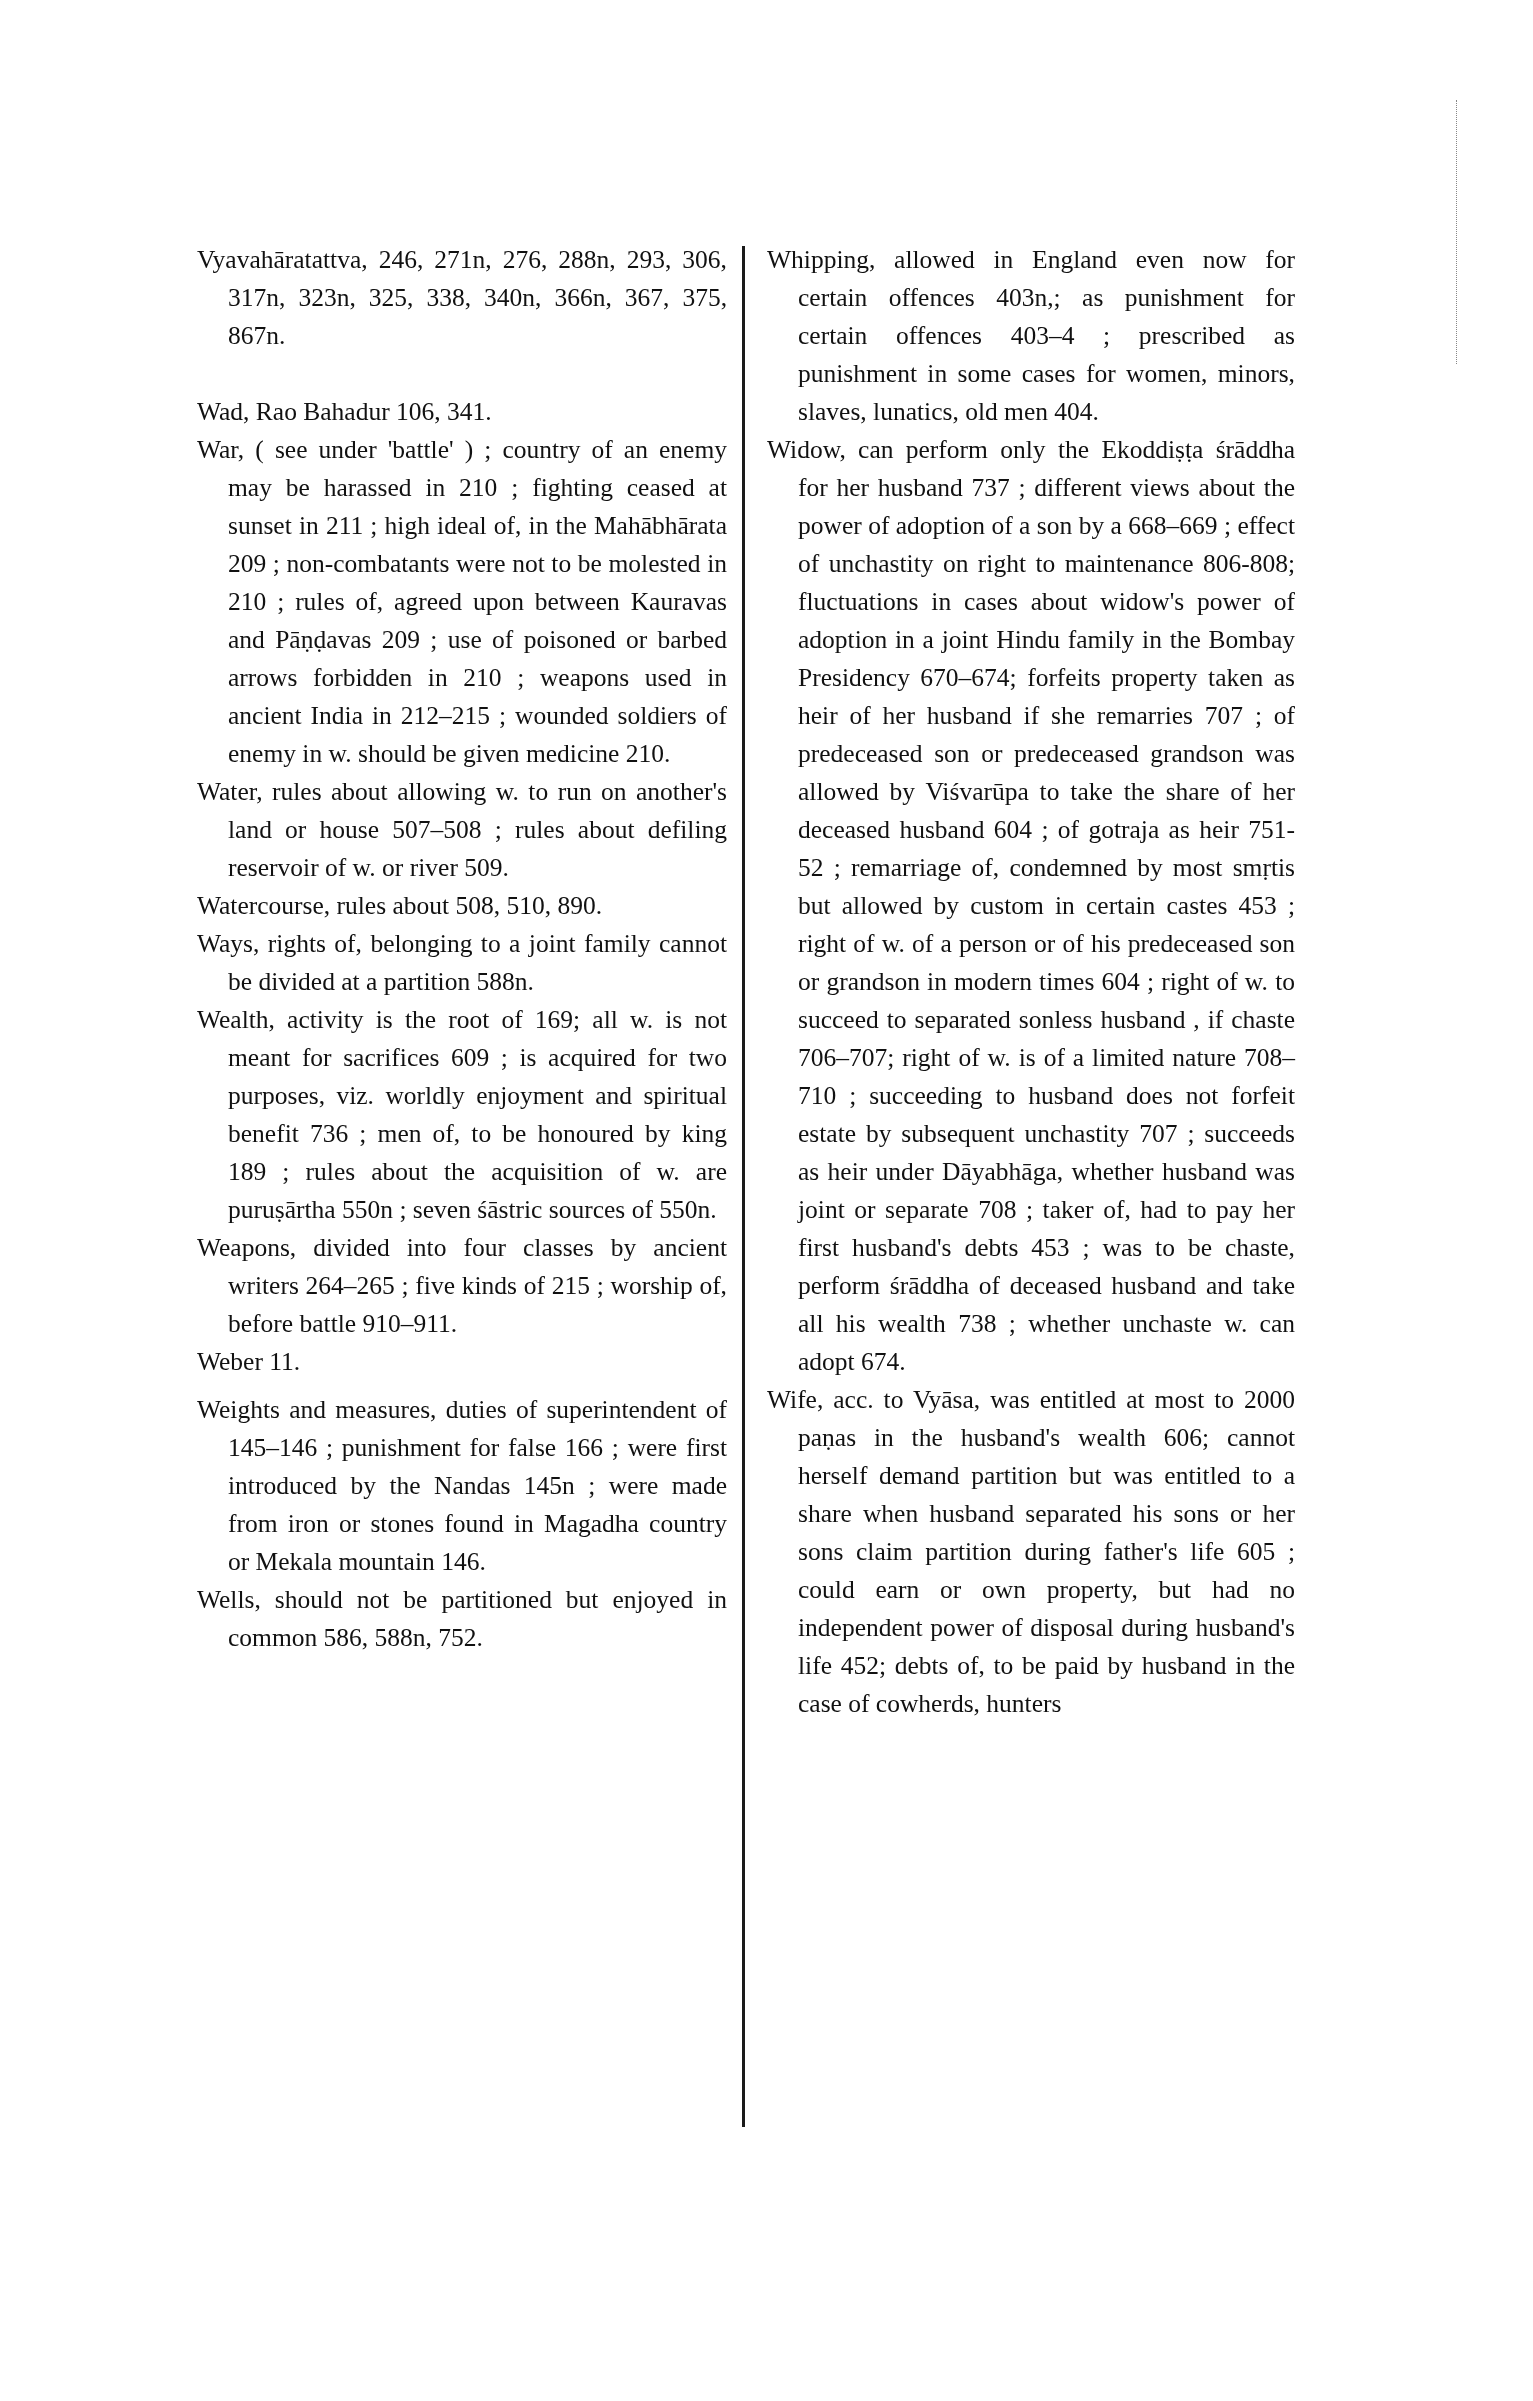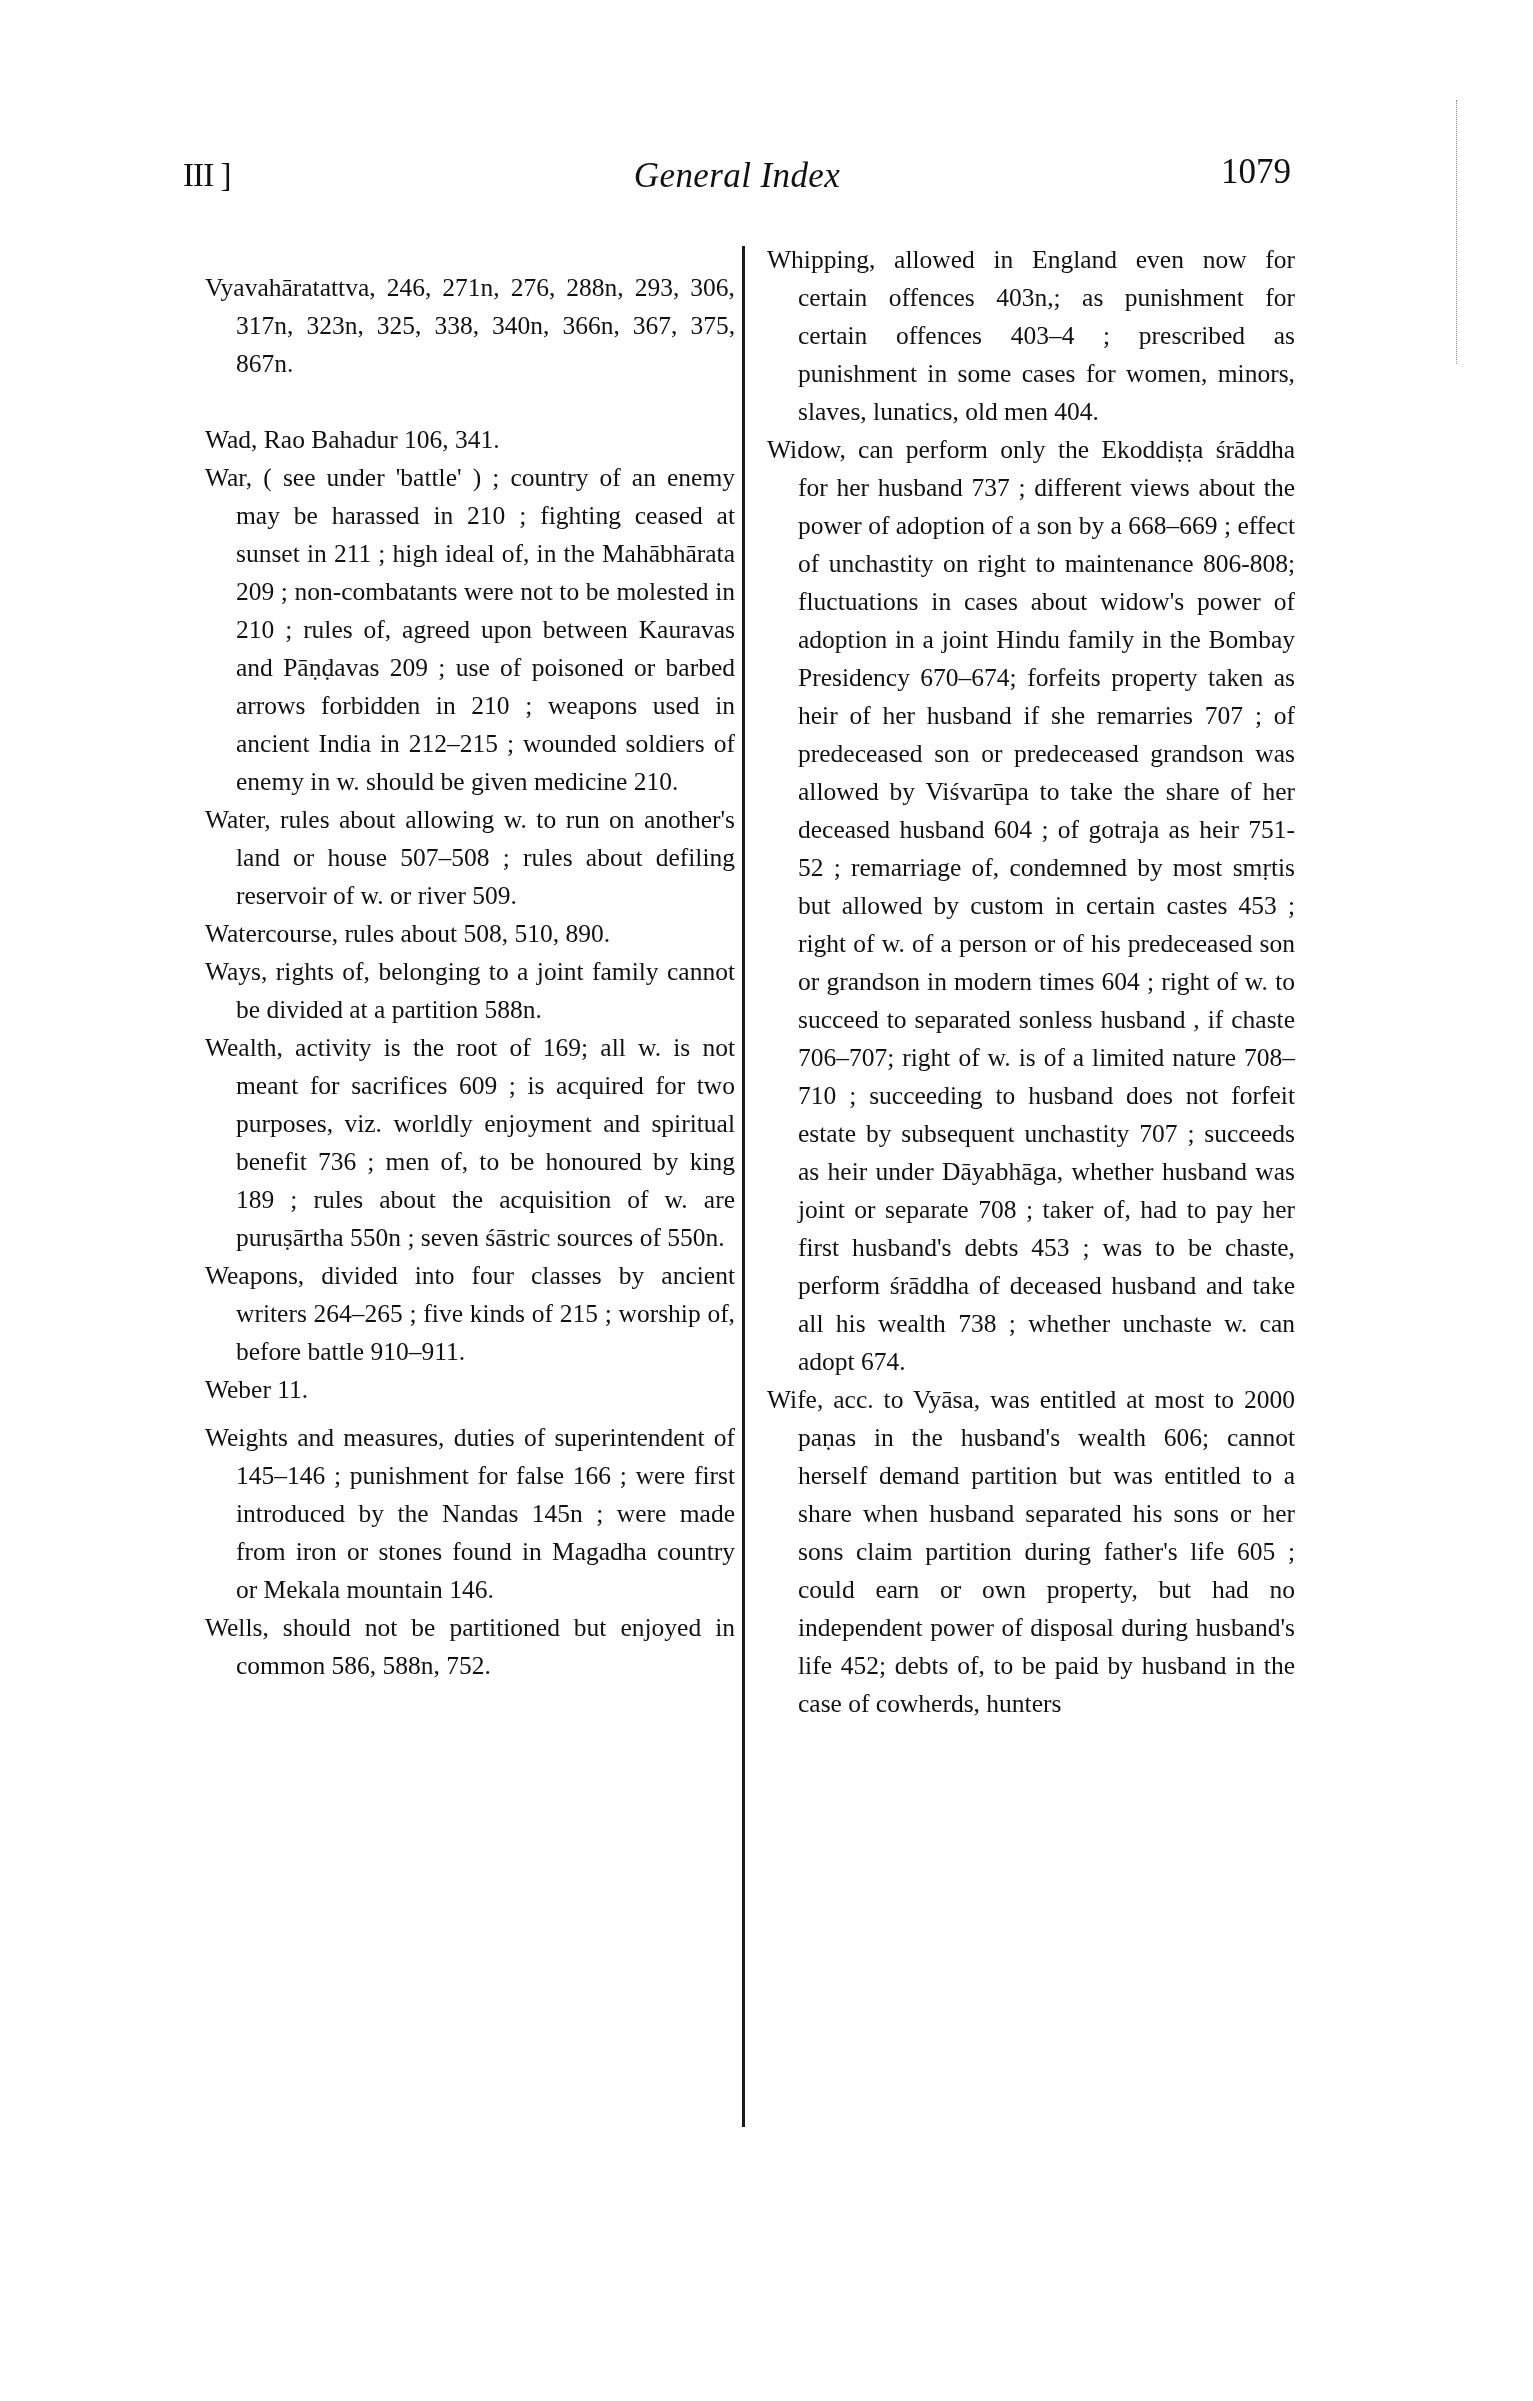--- a/index.html
+++ b/index.html
@@ -48,21 +48,21 @@
       font-size: 35px;
     }
     .column {
       position: absolute;
       top: 241px;
       font-family: "Liberation Serif", "DejaVu Serif", serif;
       font-size: 25.5px;
       line-height: 38px;
       text-align: justify;
     }
-    .col-left { left: 205px; width: 530px; margin-top: 28px; }
+    .col-left { left: 197px; width: 530px; }
     .col-right { left: 767px; width: 528px; }
     .entry {
       margin: 0;
       padding-left: 31px;
       text-indent: -31px;
       hyphens: manual;
     }
     .entry.gap-after { margin-bottom: 38px; }
     .entry.gap-small { margin-bottom: 10.4px; }
     .divider {
@@ -81,25 +81,20 @@
       height: 264px;
       border-left: 0.9px dotted #555555;
       opacity: 0.7;
     }
   </style>
 </head>
 <body>
 
 <div class="page">
 
-  <div class="running-head">
-    <span class="rh-left">III ]</span>
-    <span class="rh-center">General Index</span>
-    <span class="rh-right">1079</span>
-  </div>
 
   <div class="column col-left">
     <p class="entry gap-after">Vyavahāratattva, 246, 271n, 276, 288n, 293, 306, 317n, 323n, 325, 338, 340n, 366n, 367, 375, 867n.</p>
     <p class="entry">Wad, Rao Bahadur 106, 341.</p>
     <p class="entry">War, ( see under 'battle' ) ; country of an enemy may be harassed in 210 ; fighting ceased at sunset in 211 ; high ideal of, in the Mahābhārata 209 ; non-combatants were not to be molested in 210 ; rules of, agreed upon between Kauravas and Pāṇḍavas 209 ; use of poisoned or barbed arrows forbidden in 210 ; weapons used in ancient India in 212–215 ; wounded soldiers of enemy in w. should be given medicine 210.</p>
     <p class="entry">Water, rules about allowing w. to run on another's land or house 507–508 ; rules about defiling reservoir of w. or river 509.</p>
     <p class="entry">Watercourse, rules about 508, 510, 890.</p>
     <p class="entry">Ways, rights of, belonging to a joint family cannot be divided at a parti­tion 588n.</p>
     <p class="entry">Wealth, activity is the root of 169; all w. is not meant for sacrifices 609 ; is acquired for two purposes, viz. worldly enjoyment and spiritual benefit 736 ; men of, to be honoured by king 189 ; rules about the acquisi­tion of w. are puruṣārtha 550n ; seven śāstric sources of 550n.</p>
     <p class="entry">Weapons, divided into four classes by ancient writers 264–265 ; five kinds of 215 ; worship of, before battle 910–911.</p>

